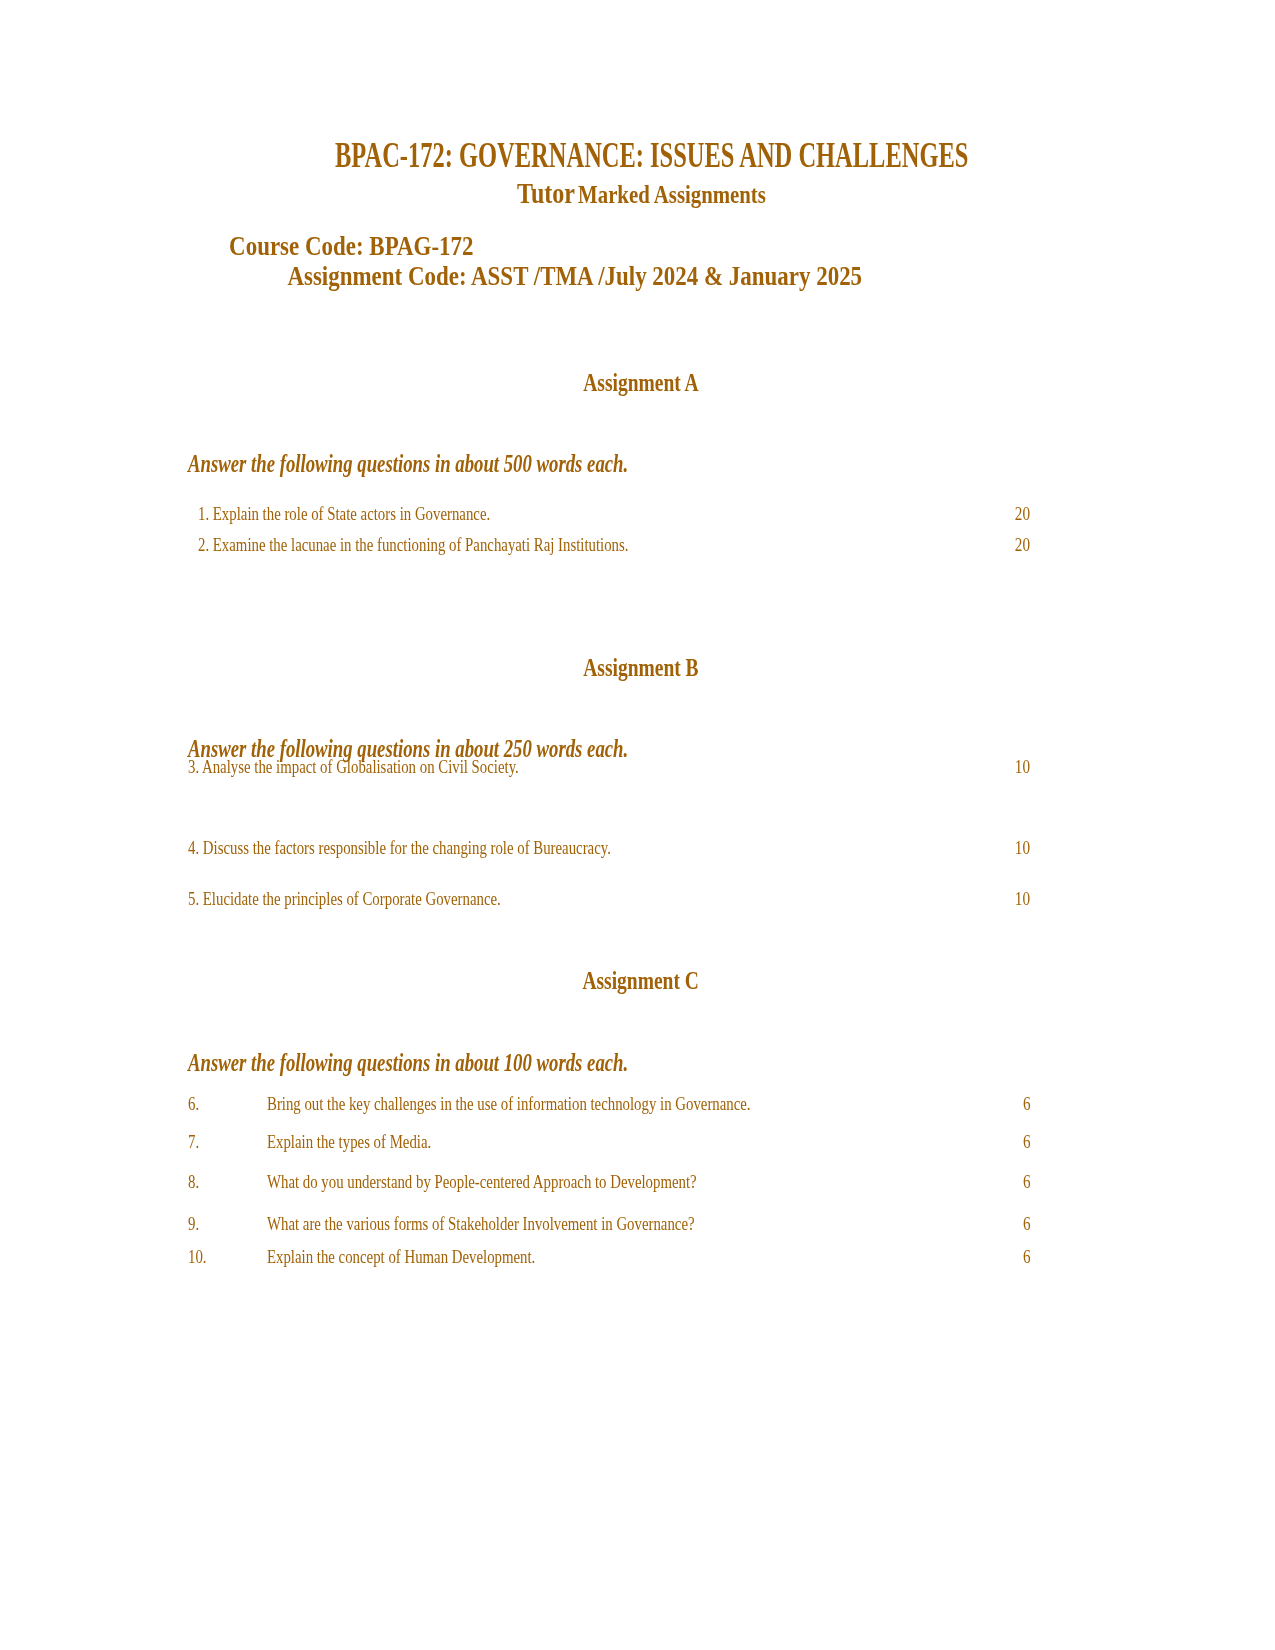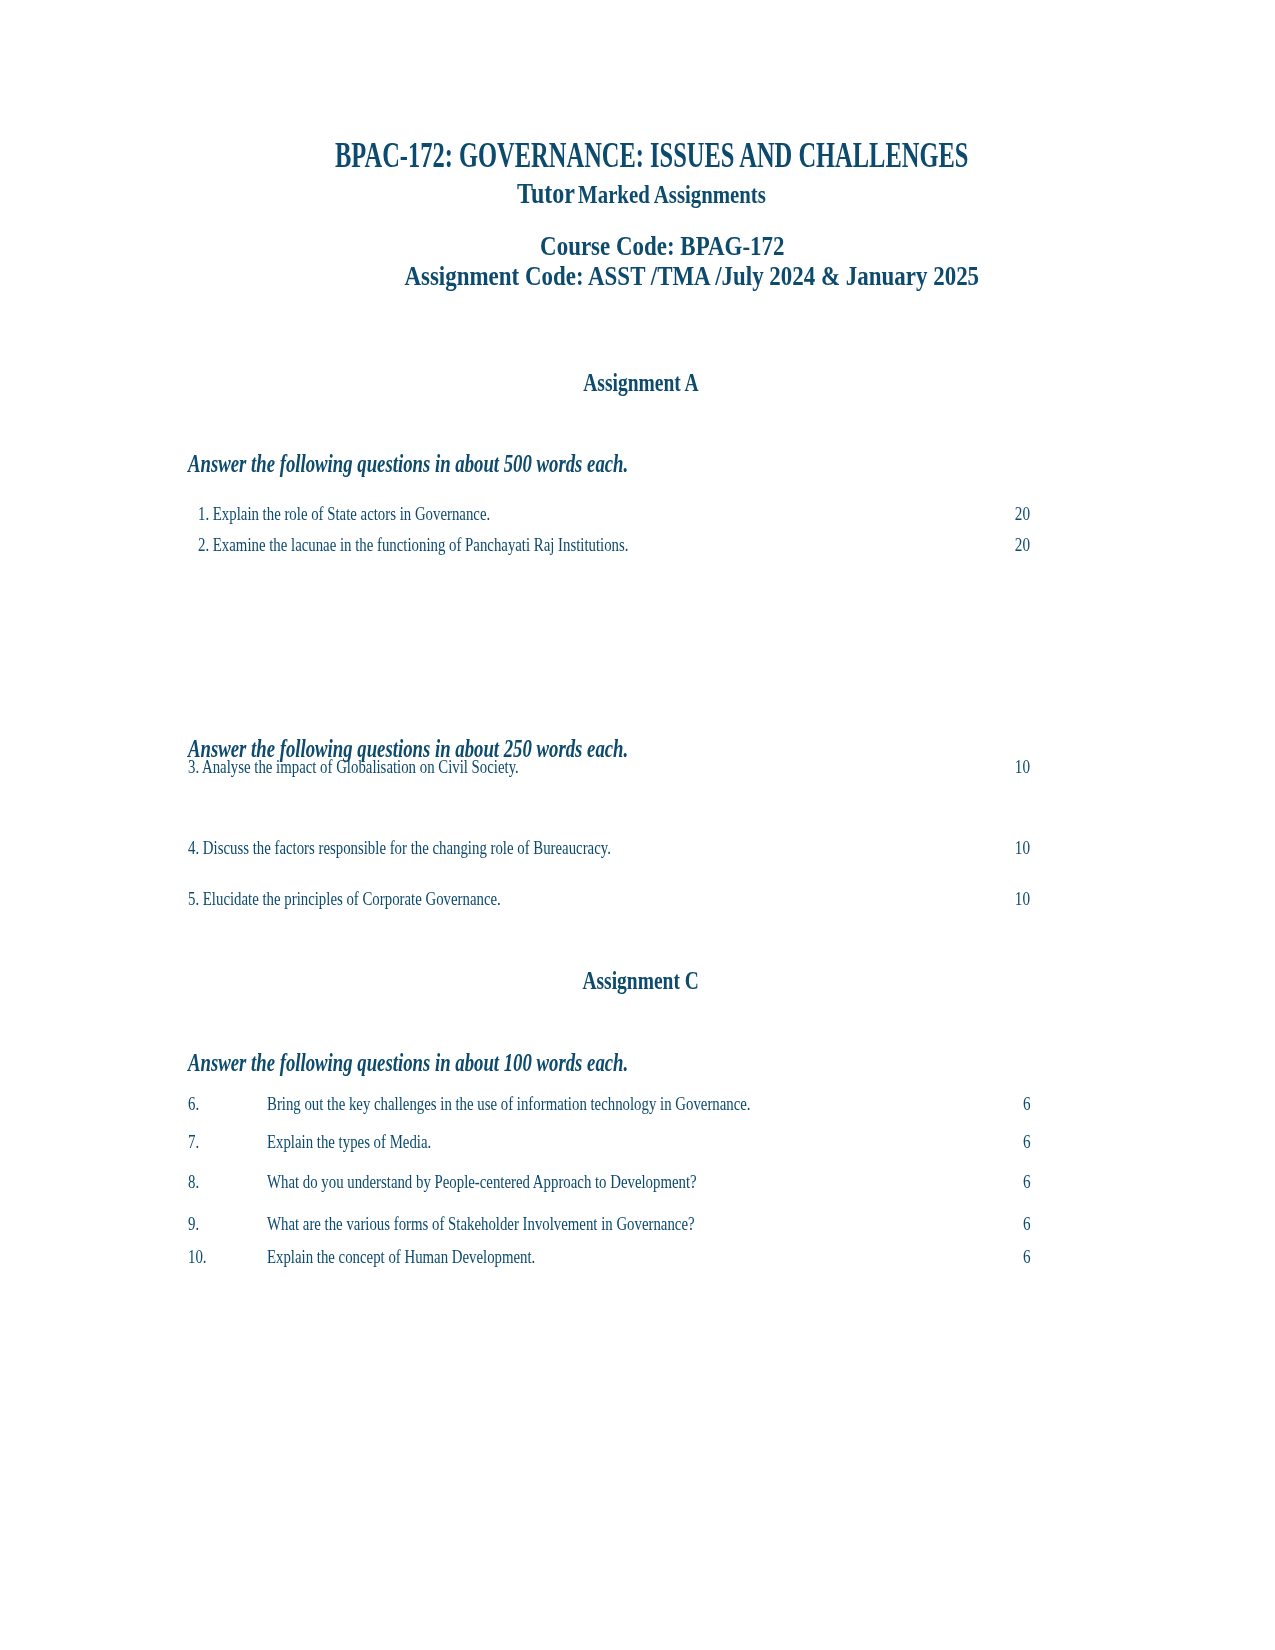--- a/index.html
+++ b/index.html
@@ -1,39 +1,39 @@
 <!DOCTYPE html>
 <html><head>
 <meta charset="utf-8">
 <style>
   html,body{margin:0;padding:0;background:#ffffff;}
   .page{
     position:relative;
     width:1275px;
     height:1472px;
     background:#ffffff;
-    color:#0c4a6e;
+    color:#a16207;
     font-family:"Liberation Serif","DejaVu Serif",serif;
     overflow:hidden;
   }
   .abs{position:absolute;}
   
   .centered{left:186px;width:910px;text-align:center;}
 
   .title-line{top:134px;line-height:42px;}
   .title-line .tx{
     display:inline-block;font-weight:bold;font-size:36px;white-space:nowrap;
     transform:scaleX(0.68);transform-origin:center;
   }
   .subtitle-line{top:176px;line-height:33px;text-align:center;}
   .subtitle-line .tx{display:inline-block;transform:scaleX(0.80);transform-origin:center;white-space:nowrap;}
   .subtitle-line .big{font-weight:bold;font-size:30px;}
   .subtitle-line .small{font-weight:bold;font-size:26px;}
 
-  .header-right{top:233px;left:186px;width:910px;text-align:center;}
+  .header-right{top:233px;left:186px;width:910px;text-align:left;}
   .hdr-line{line-height:26px;}
   .hdr-line .tx{
     display:inline-block;font-weight:bold;font-size:27px;white-space:nowrap;
     transform:scaleX(0.85);transform-origin:right center;
   }
 
   .sec-heading{line-height:29px;}
   .sec-heading .tx{
     display:inline-block;font-weight:bold;font-size:26px;white-space:nowrap;
     transform:scaleX(0.75);transform-origin:center;
@@ -86,20 +86,23 @@
 
   <div class="q-row qa" style="top:499px">
     <span class="q-line"><span>1.</span> <span>Explain the role of State actors in Governance.</span></span>
     <span class="q-mark">20</span>
   </div>
   <div class="q-row qa" style="top:530px">
     <span class="q-line"><span>2.</span> <span>Examine the lacunae in the functioning of Panchayati Raj Institutions.</span></span>
     <span class="q-mark">20</span>
   </div>
 
+  <div class="abs centered sec-heading" style="top:653px">
+    <span class="tx">Assignment B</span>
+  </div>
   <div class="abs instr" style="top:734px">
     <span class="tx">Answer the following questions in about 250 words each.</span>
   </div>
 
   <div class="q-row qb" style="top:752px">
     <span class="q-line"><span>3.</span> <span>Analyse the impact of Globalisation on Civil Society.</span></span>
     <span class="q-mark">10</span>
   </div>
   <div class="q-row qb" style="top:833px">
     <span class="q-line"><span>4.</span> <span>Discuss the factors responsible for the changing role of Bureaucracy.</span></span>

